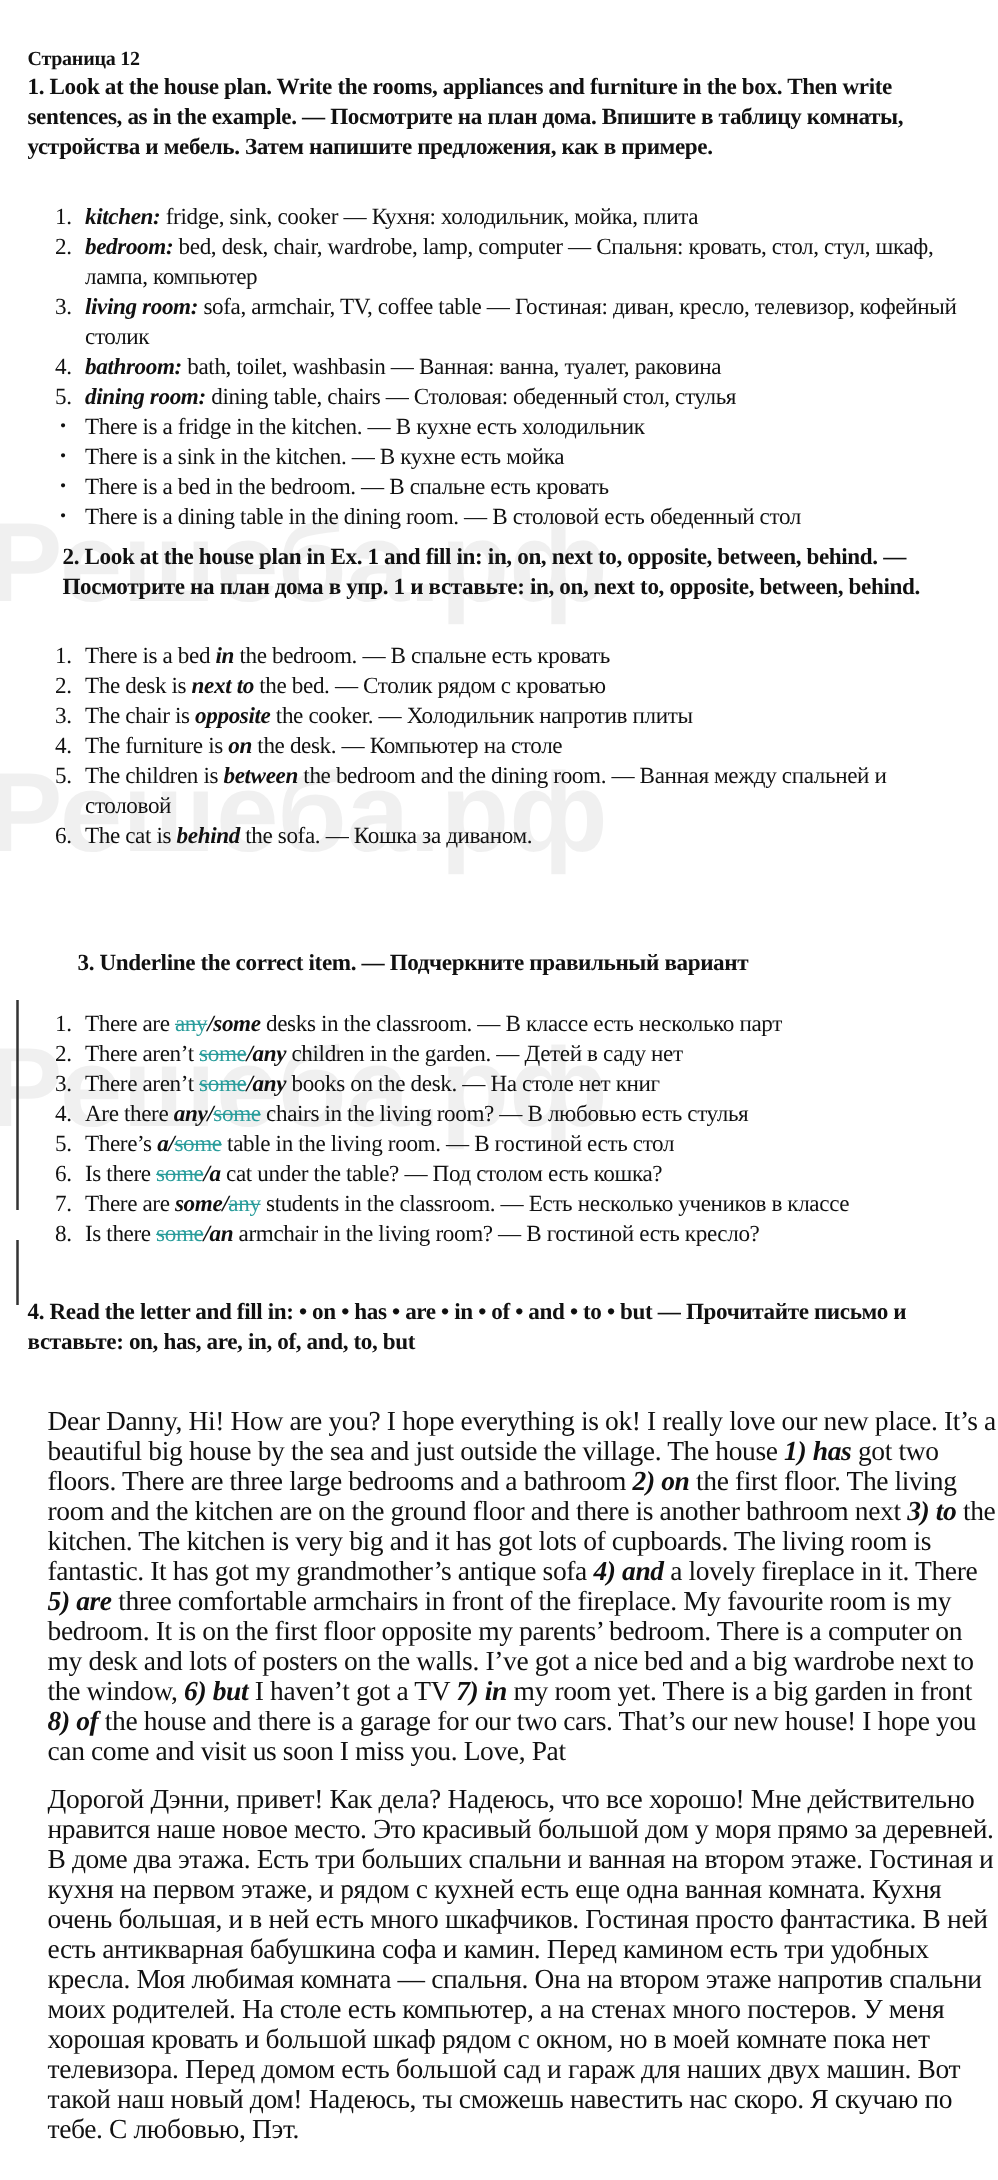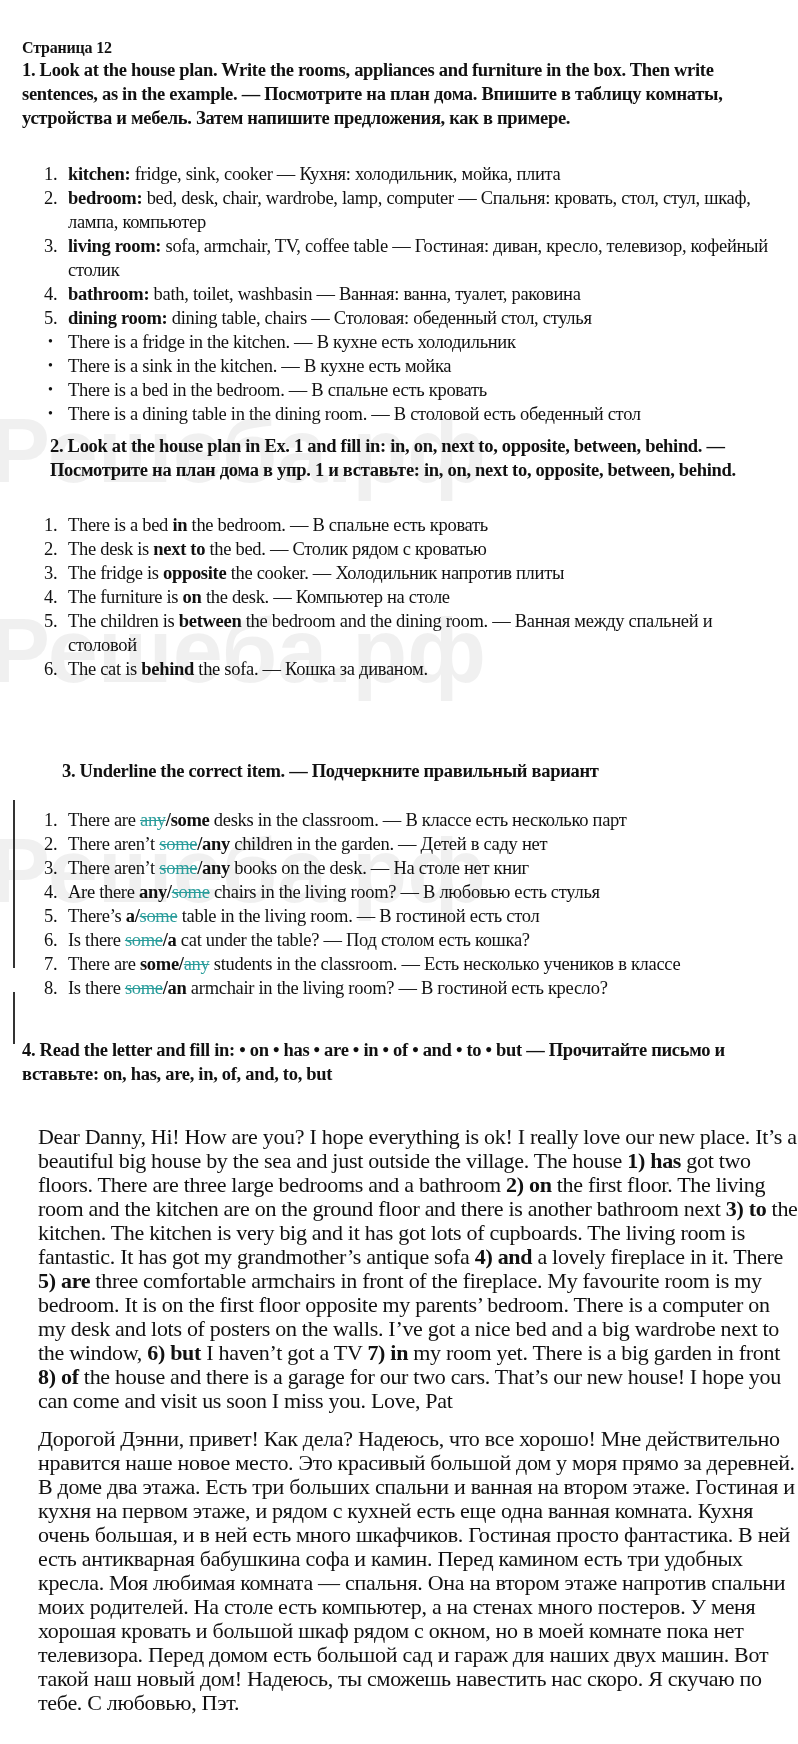--- a/index.html
+++ b/index.html
@@ -16,21 +16,21 @@
       position: absolute; left: 0; width: 760px;
       font-weight: bold; font-size: 18.5px; line-height: 24px; letter-spacing: -0.3px;
     }
     .list { position: absolute; left: 0; width: 760px; margin: 0; padding: 0; list-style: none; }
     .list li {
       position: relative; padding-left: 46px; font-size: 18.5px; line-height: 24px;
       letter-spacing: -0.3px;
     }
     .list li .num { position: absolute; left: 22px; top: 0; }
     .list.bullets li .num { left: 26px; font-size: 14px; }
-    b { font-weight: bold; }
+    b { font-weight: bold; font-style: italic; }
     .struck { color: #2a9d9b; text-decoration: line-through; text-decoration-color: #2a9d9b; }
     .para {
       position: absolute; left: 0; width: 760px; font-size: 22px; line-height: 24px;
       letter-spacing: -0.3px; margin: 16px;
     }
     .margin-bar { position: absolute; left: 13px; width: 1.5px; background: #333; }
     .watermark {
       position: absolute; color: rgba(0,0,0,0.06); font-family: "Liberation Sans", sans-serif;
       font-size: 90px; font-weight: bold; pointer-events: none; white-space: nowrap;
     }
@@ -57,21 +57,21 @@
       <li><span class="num">•</span><span>There is a fridge in the kitchen. — В кухне есть холодильник</span></li>
       <li><span class="num">•</span><span>There is a sink in the kitchen. — В кухне есть мойка</span></li>
       <li><span class="num">•</span><span>There is a bed in the bedroom. — В спальне есть кровать</span></li>
       <li><span class="num">•</span><span>There is a dining table in the dining room. — В столовой есть обеденный стол</span></li>
     </ul>
 
   <div class="heading" style="top:434px;margin-left:28px;">2. Look at the house plan in Ex. 1 and fill in: in, on, next to, opposite, between, behind. — Посмотрите на план дома в упр. 1 и вставьте: in, on, next to, opposite, between, behind.</div>
   <ol class="list" id="ex2-items" style="top:513px;">
       <li><span class="num">1.</span><span>There is a bed </span><b>in</b><span> the bedroom. — В спальне есть кровать</span></li>
       <li><span class="num">2.</span><span>The desk is </span><b>next to</b><span> the bed. — Столик рядом с кроватью</span></li>
-      <li><span class="num">3.</span><span>The fridge is </span><b>opposite</b><span> the cooker. — Холодильник напротив плиты</span></li>
+      <li><span class="num">3.</span><span>The chair is </span><b>opposite</b><span> the cooker. — Холодильник напротив плиты</span></li>
       <li><span class="num">4.</span><span>The furniture is </span><b>on</b><span> the desk. — Компьютер на столе</span></li>
       <li><span class="num">5.</span><span>The children is </span><b>between</b><span> the bedroom and the dining room. — Ванная между спальней и столовой</span></li>
       <li><span class="num">6.</span><span>The cat is </span><b>behind</b><span> the sofa. — Кошка за диваном.</span></li>
     </ol>
 
   <div class="heading" style="top:759px;margin-left:40px;">3. Underline the correct item. — Подчеркните правильный вариант</div>
   <ol class="list" id="ex3-items" style="top:808px;">
       <li><span class="num">1.</span><span>There are </span><span class="struck">any</span><b>/</b><b>some</b><span> desks in the classroom. — В классе есть несколько парт</span></li>
       <li><span class="num">2.</span><span>There aren’t </span><span class="struck">some</span><b>/</b><b>any</b><span> children in the garden. — Детей в саду нет</span></li>
       <li><span class="num">3.</span><span>There aren’t </span><span class="struck">some</span><b>/</b><b>any</b><span> books on the desk. — На столе нет книг</span></li>

